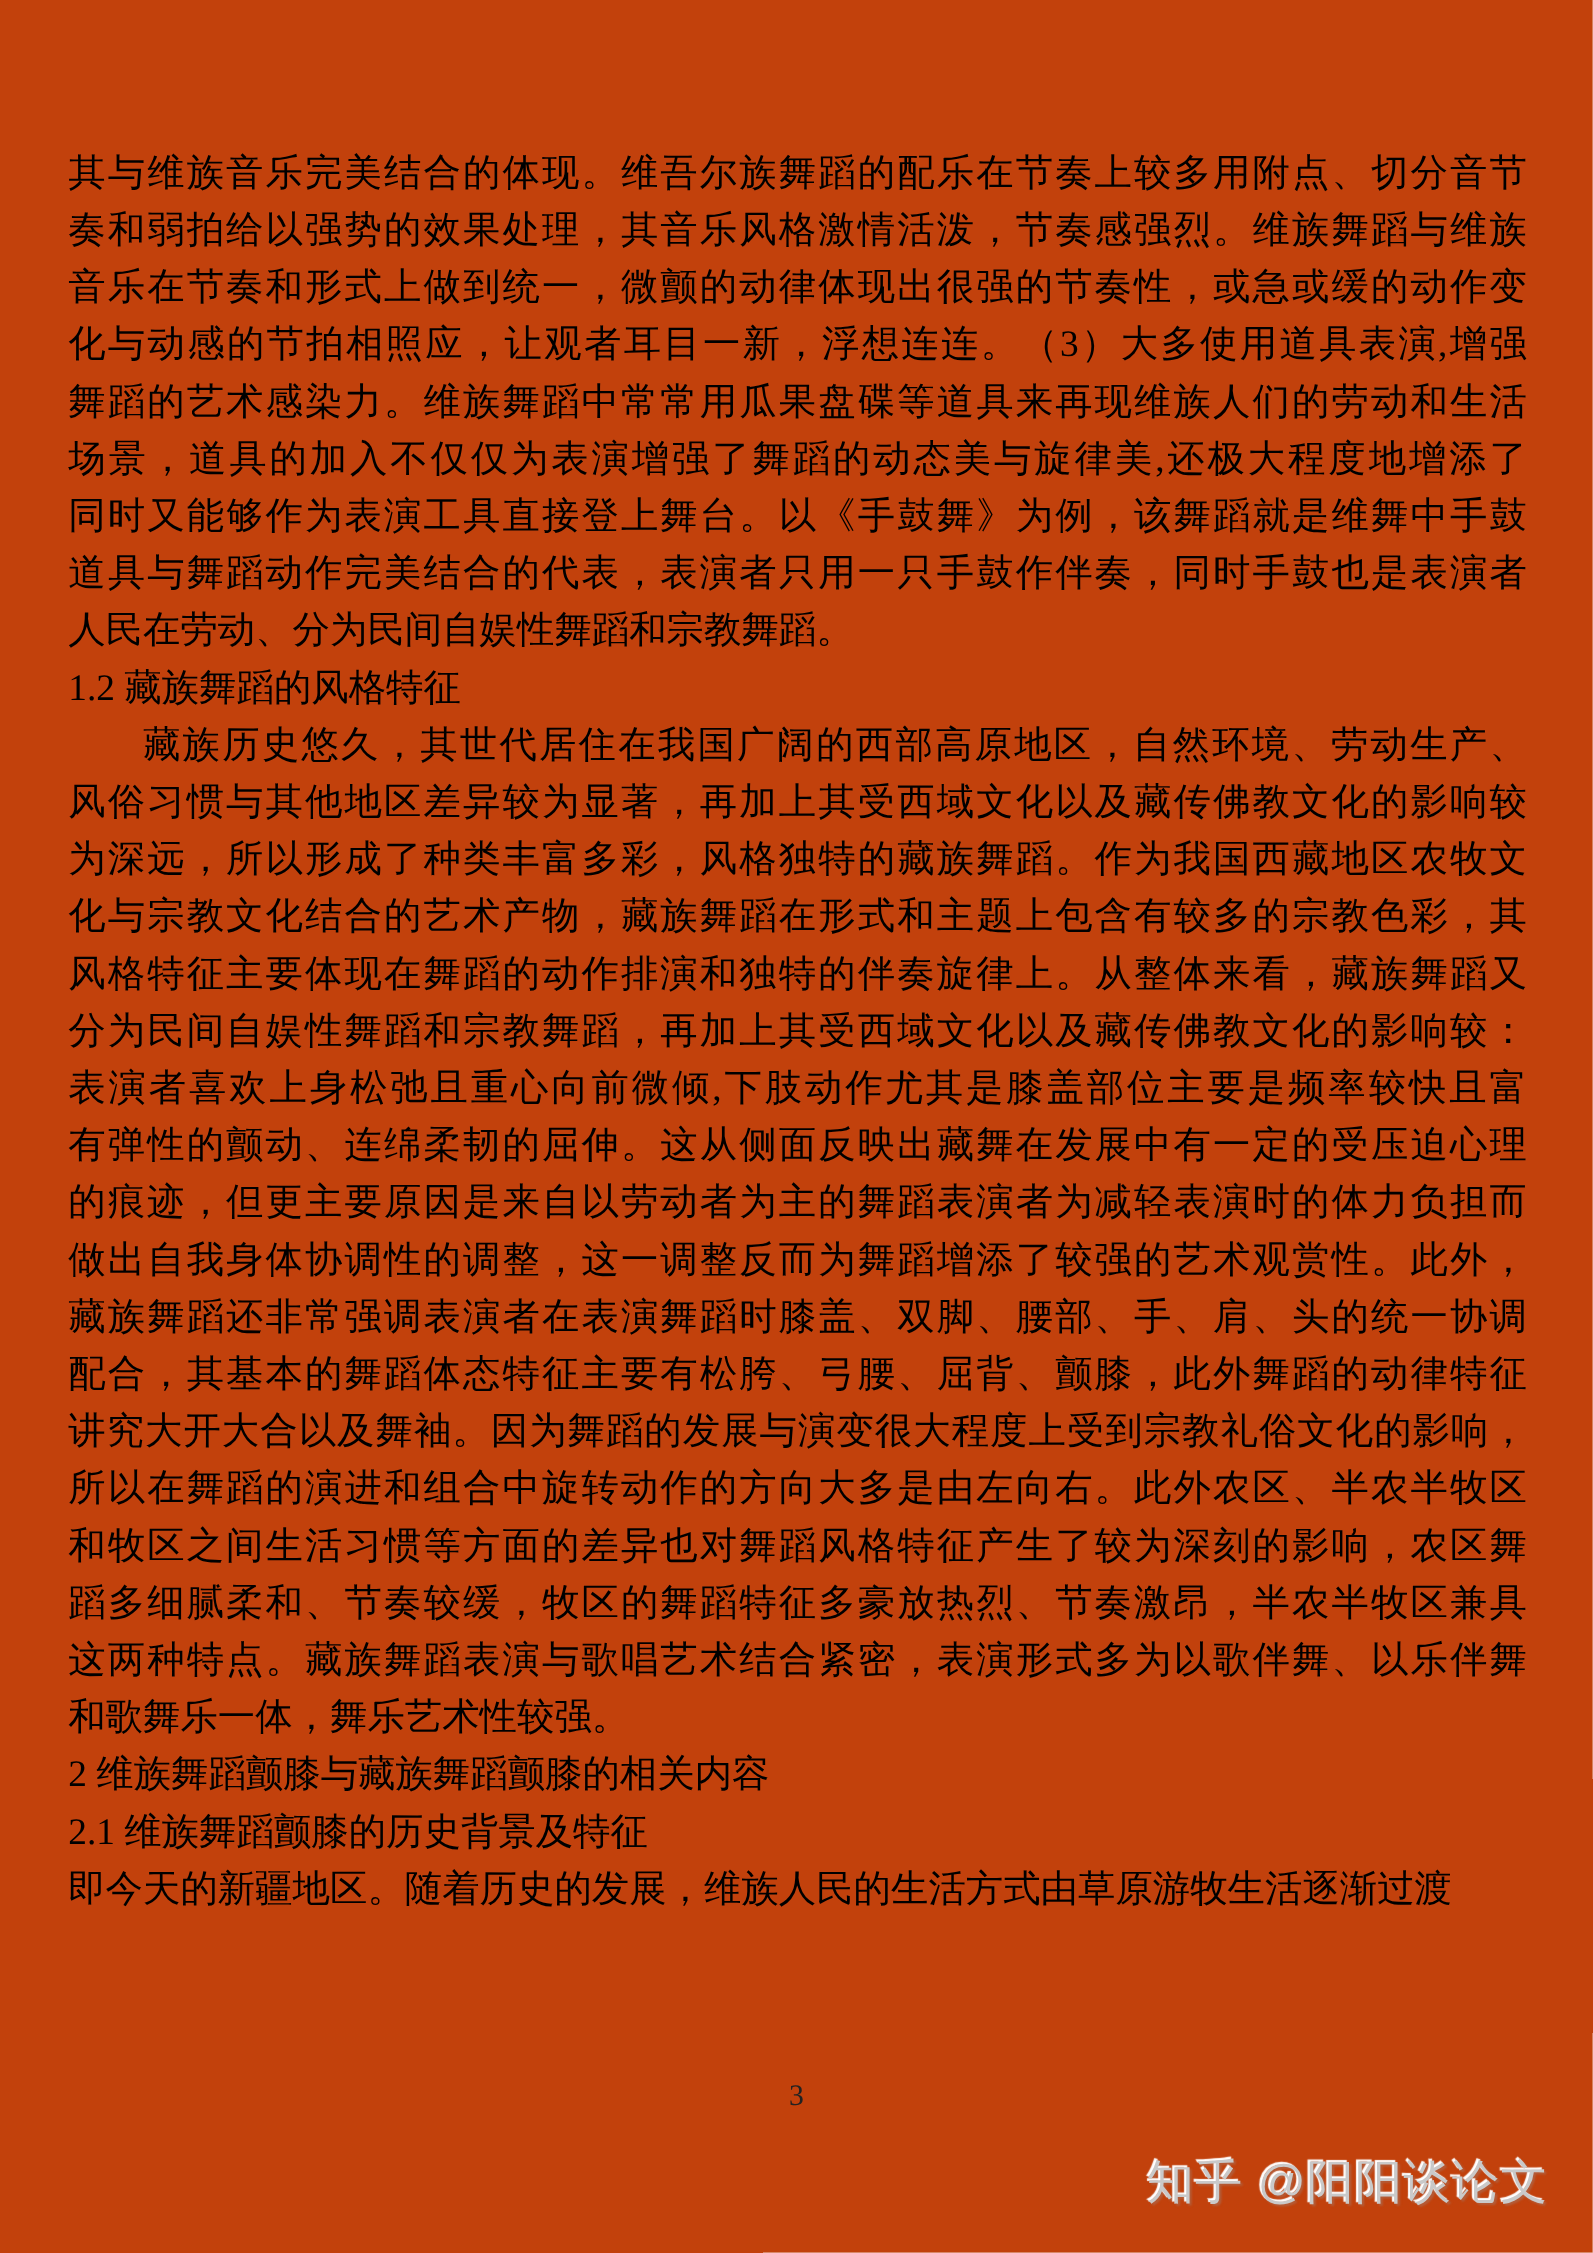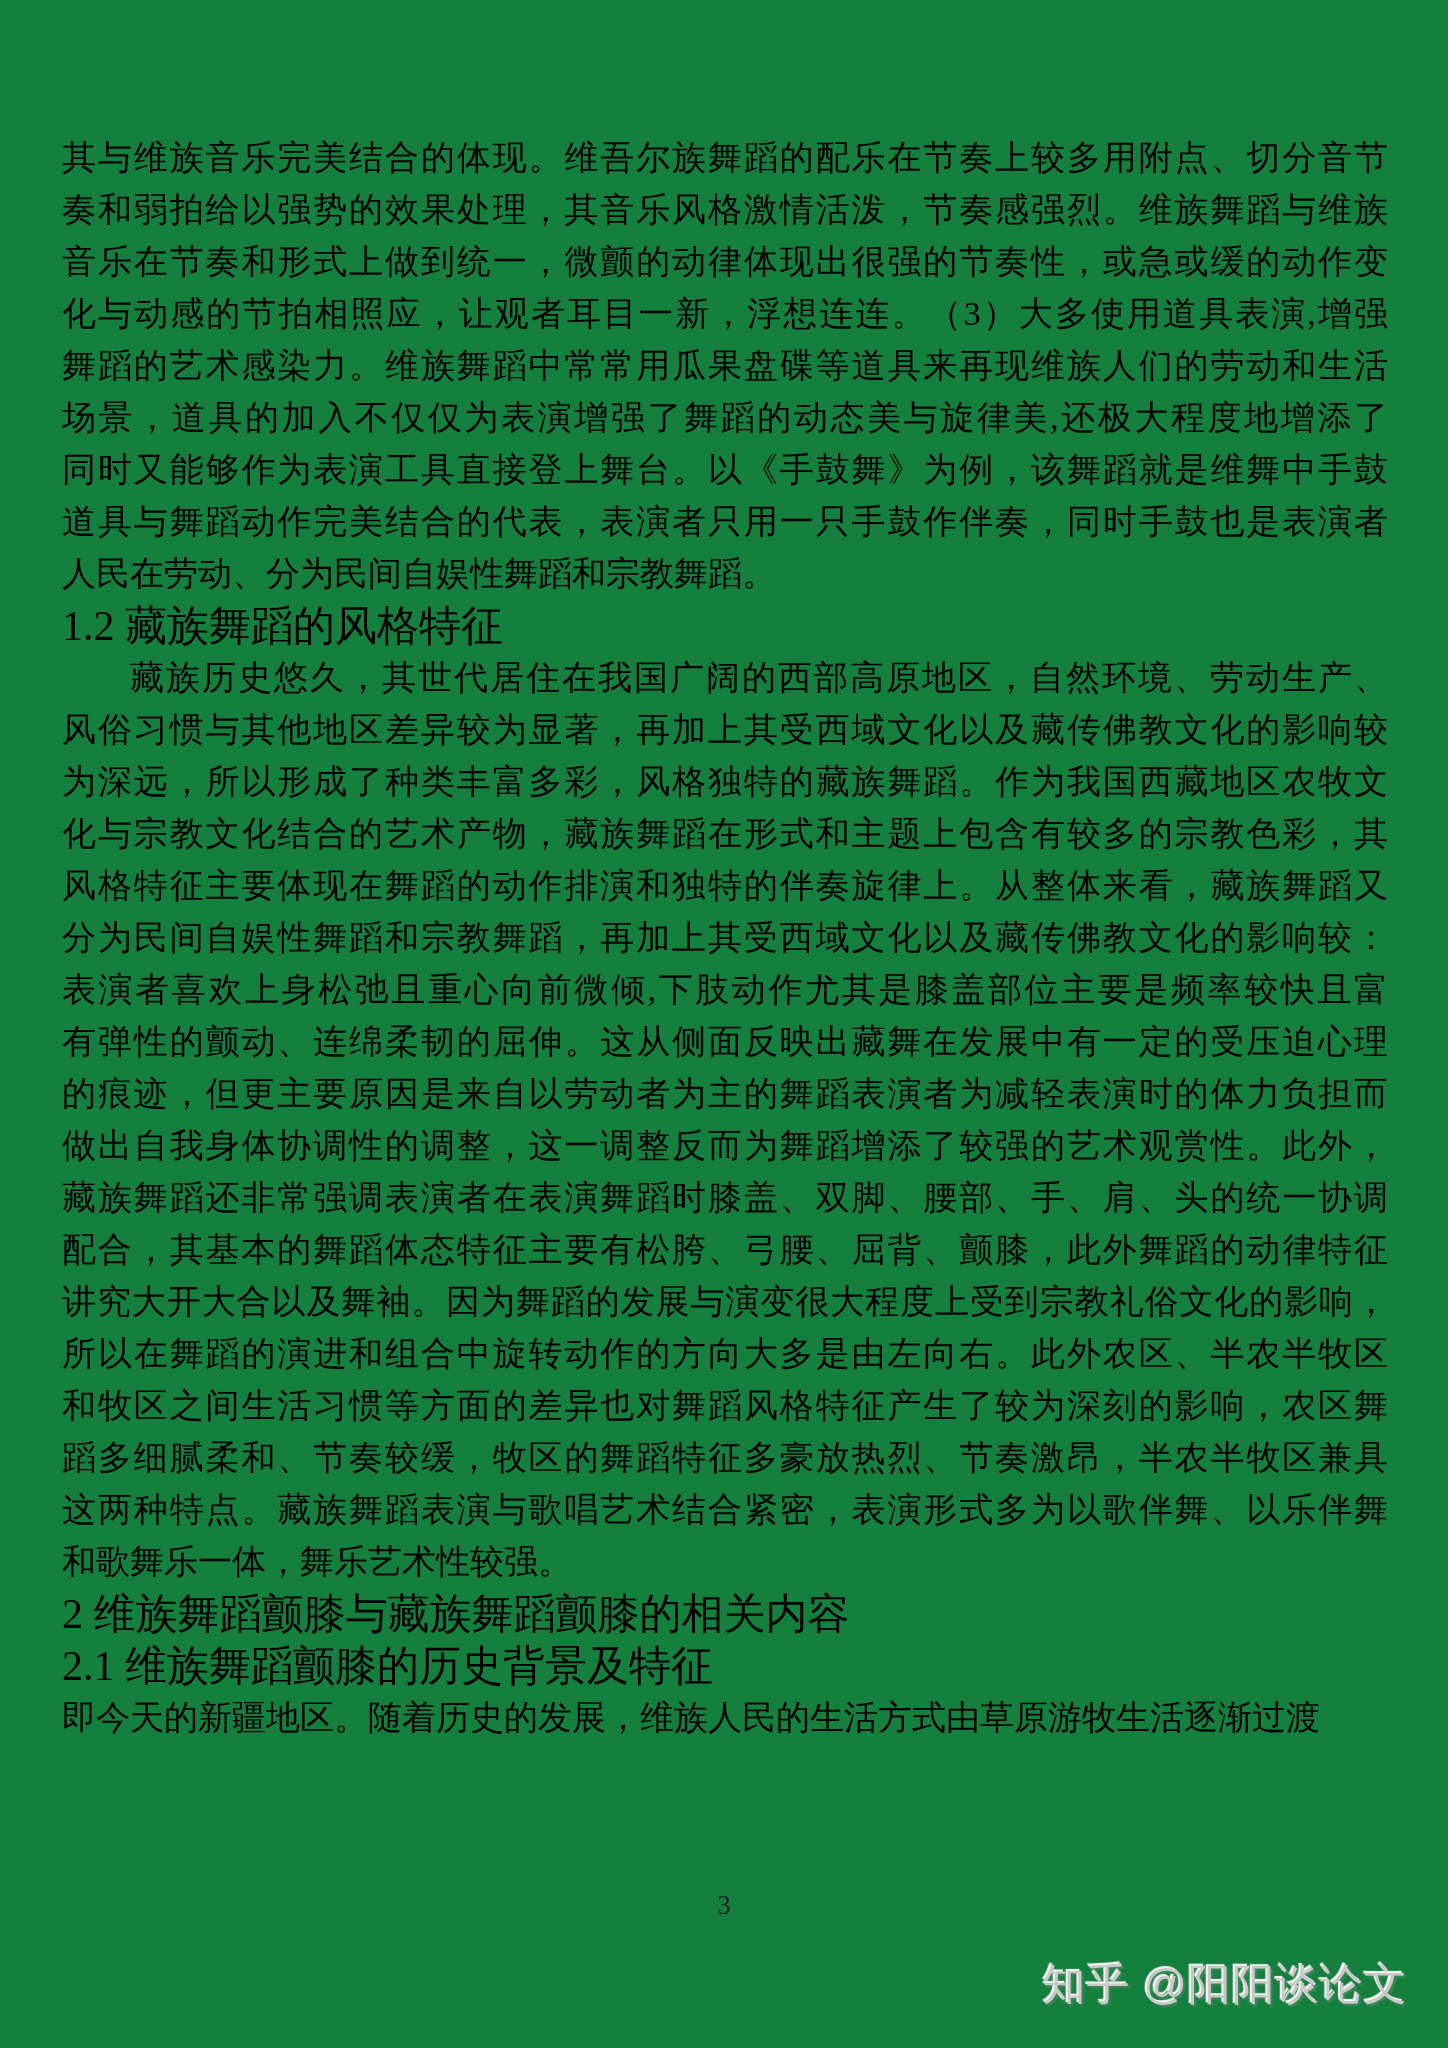--- a/index.html
+++ b/index.html
@@ -4,21 +4,21 @@
 <style>
   html, body {
     margin: 0;
     padding: 0;
     background: #ffffff;
   }
   .page {
     position: relative;
     width: 1448px;
     height: 2048px;
-    background: #15803d;
+    background: #c2410c;
     overflow: hidden;
     font-family: "Liberation Serif", "DejaVu Serif", serif;
     color: #000000;
   }
   .content {
     position: absolute;
     left: 62px;
     top: 132px;
     width: 1326px;
   }
@@ -33,21 +33,21 @@
     white-space: nowrap;
   }
   .line.para-end {
     text-align-last: left;
     white-space: normal;
   }
   .line.indent {
     text-indent: 68px;
   }
   .heading {
-    font-size: 42px;
+    font-size: 34px;
     line-height: 52px;
     height: 52px;
     text-align: center;
     text-align-last: left;
     white-space: nowrap;
   }
   .page-number {
     position: absolute;
     top: 1888px;
     left: 0;

